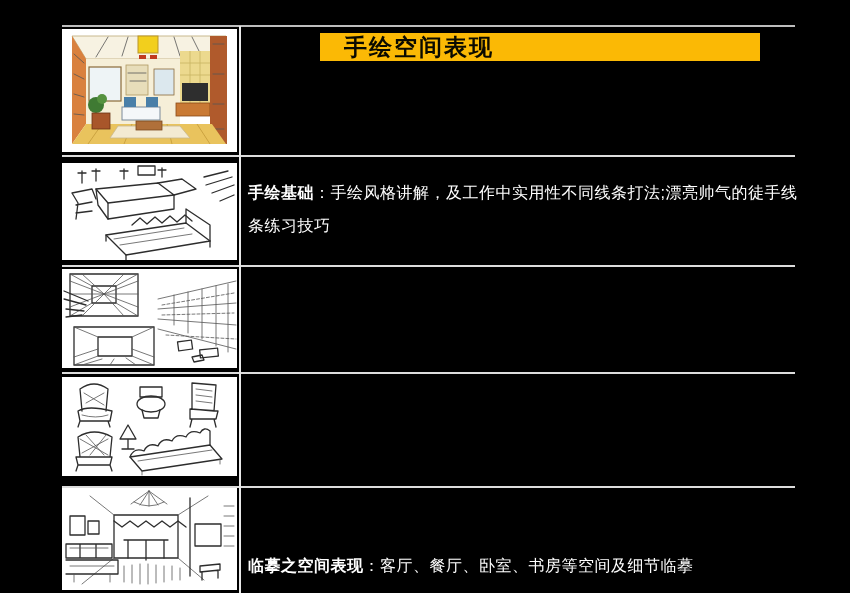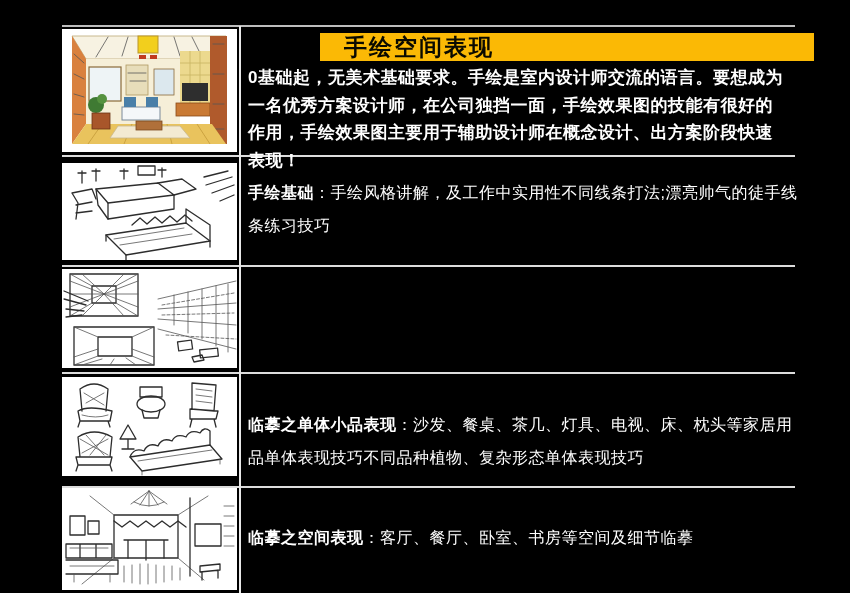--- a/index.html
+++ b/index.html
@@ -15,35 +15,35 @@
 
   .thumb { position:absolute; left:62px; width:175px; background:#fff; }
   .thumb svg { display:block; width:100%; height:100%; }
   .t1 { top:29px;  height:123px; }
   .t2 { top:163px; height:97px;  }
   .t3 { top:269px; height:99px;  }
   .t4 { top:377px; height:99px;  }
   .t5 { top:488px; height:102px; }
 
   .banner {
-    position:absolute; left:320px; top:33px; width:494px; height:28px;
+    position:absolute; left:320px; top:33px; width:440px; height:28px;
     color:#0a0a00; font-weight:bold; font-size:23px; line-height:28px;
     padding-left:24px; letter-spacing:2px;
   }
   .intro {
     position:absolute; left:248px; top:64px; width:540px;
     color:#fff; font-size:17px; line-height:27.5px; font-weight:bold;
     letter-spacing:0.5px;
   }
   .rowtext {
     position:absolute; left:248px; width:552px;
     color:#fff; font-size:16px; line-height:33px; letter-spacing:0.5px;
   }
   .rowtext b { font-weight:bold; }
-  .rt2 { top:176px; } .rt3 { top:295px; } .rt4 { top:408px; } .rt5 { top:521px; }
+  .rt2 { top:176px; } .rt3 { top:295px; } .rt4 { top:408px; } .rt5 { top:549px; }
 
   .sk  { stroke:#2d2d2d; fill:none; stroke-width:1.3; stroke-linecap:round; stroke-linejoin:round; }
   .sk2 { stroke:#555;    fill:none; stroke-width:0.8; stroke-linecap:round; }
 </style>
 </head>
 <body>
 
 <div class="page">
 
   <div class="hline hl0"></div>
@@ -176,25 +176,21 @@
       <path class="sk2" d="M8,60 l38,0 M8,78 l44,0 M12,86 l0,8 M48,86 l0,8"></path>
       <line x1="128" y1="10" x2="128" y2="88" class="sk"></line>
       <rect x="133" y="36" width="26" height="22" class="sk"></rect>
       <path class="sk2" d="M162,18 l10,0 M162,28 l10,0 M162,38 l10,0 M162,48 l10,0 M162,58 l10,0"></path>
       <path class="sk" d="M138,78 l20,-2 l0,6 l-20,2 Z M140,84 l0,8 M156,82 l0,8"></path>
       <path class="sk2" d="M62,78 l0,16 M70,77 l0,18 M78,76 l0,20 M86,76 l0,20 M94,77 l0,18 M102,78 l0,16 M110,78 l0,14 M118,80 l0,12"></path>
     </svg>
   </div>
 
   <div class="banner" style="background: rgb(251, 185, 5);">手绘空间表现</div>
-  <p class="intro">0基础起，无美术基础要求。手绘是室内设计师交流的语言。要想成为一名优秀方案设计师，在公司独挡一面，手绘效果图的技能有很好的作用，手绘效果图主要用于辅助设计师在概念设计、出方案阶段快速表现！</p>
 
   <div class="rowtext rt2">
     <b>手绘基础</b><span>：手绘风格讲解，及工作中实用性不同线条打法;漂亮帅气的徒手线条练习技巧</span>
-  </div>
-  <div class="rowtext rt4">
-    <b>临摹之单体小品表现</b><span>：沙发、餐桌、茶几、灯具、电视、床、枕头等家居用品单体表现技巧不同品种植物、复杂形态单体表现技巧</span>
   </div>
   <div class="rowtext rt5">
     <b>临摹之空间表现</b><span>：客厅、餐厅、卧室、书房等空间及细节临摹</span>
   </div>
 
 </div>
 
 </body></html>

